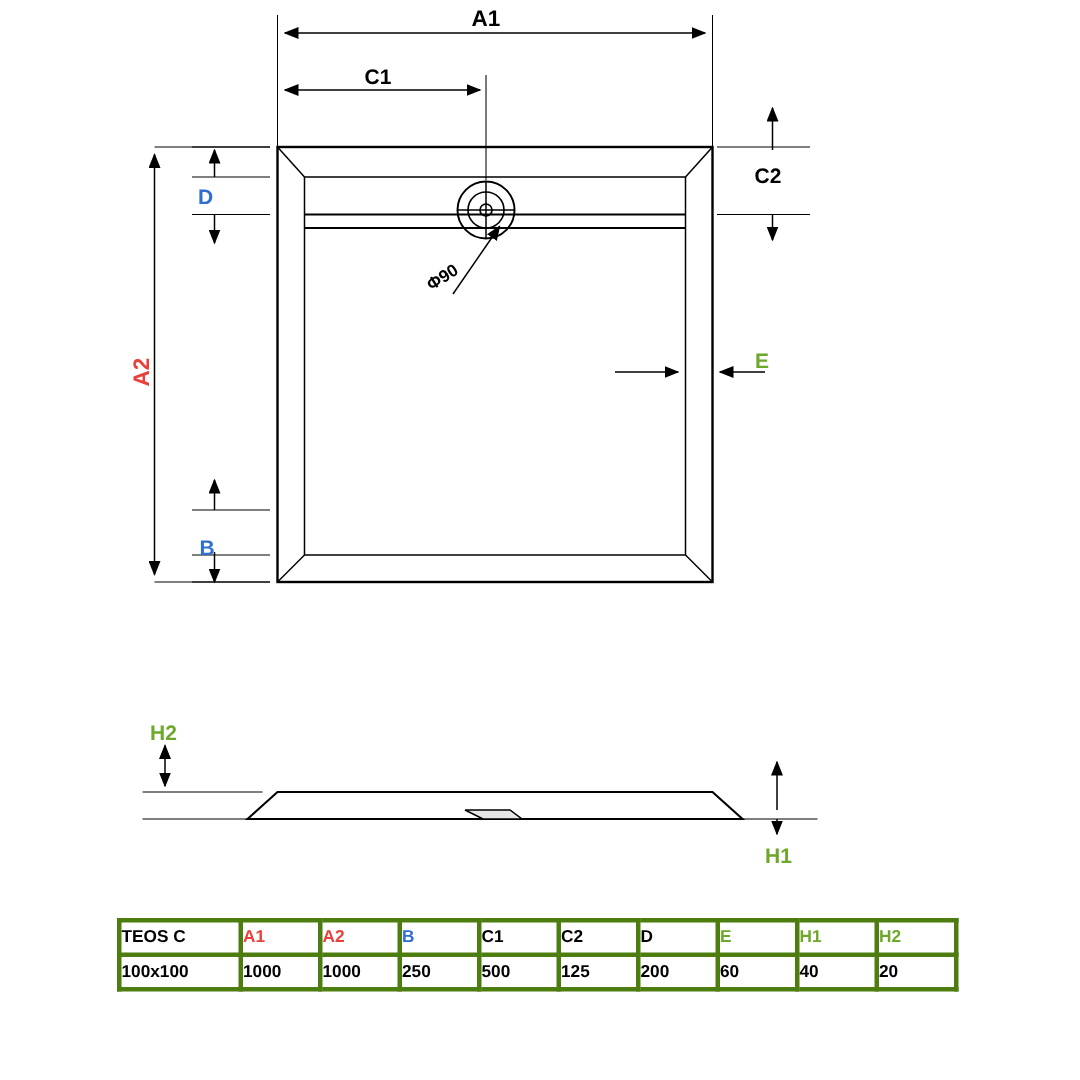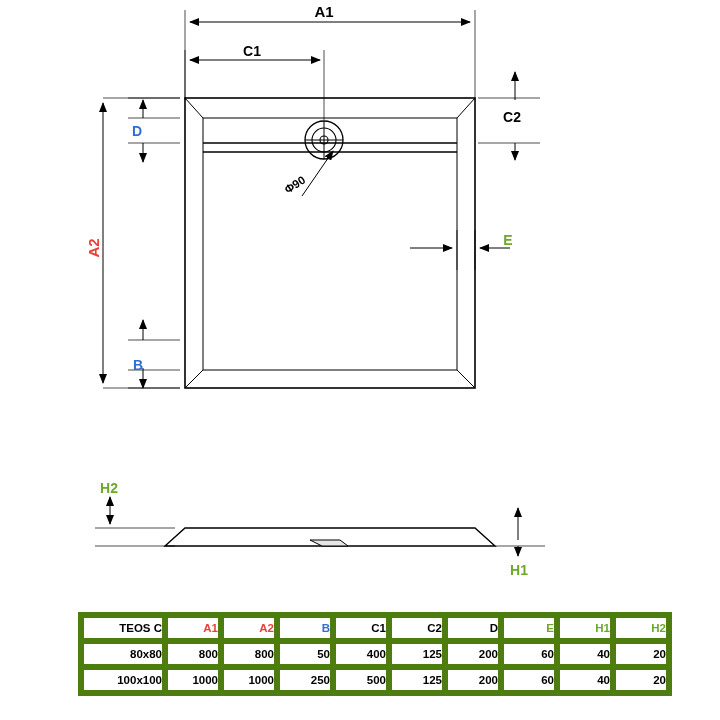--- a/index.html
+++ b/index.html
@@ -1,20 +1,20 @@
 <!DOCTYPE html>
 <html><head>
 <meta charset="utf-8">
 <style>
   html,body{margin:0;padding:0;}
   body{width:720px;height:720px;background:#ffffff;font-family:"Liberation Sans",sans-serif;position:relative;overflow:hidden;}
   #stage{position:absolute;left:0;top:0;width:720px;height:720px;}
   svg{position:absolute;left:0;top:0;}
   .tbl{position:absolute;left:78px;top:612px;border-collapse:collapse;font-size:11.5px;}
-  .tbl td,.tbl th{border:6px solid #4d7c0f;text-align:right;font-weight:bold;padding:0;height:20px;}
+  .tbl td,.tbl th{border:3px solid #4d7c0f;text-align:left;font-weight:bold;padding:0;height:20px;}
   .tbl th{font-weight:bold;}
   .c-name{width:78px;}
   .c-val{width:50px;}
   .c-a1{color:#e8403a;}
   .c-a2{color:#e8403a;}
   .c-b{color:#2e6fd1;}
   .c-c1{color:#000;}
   .c-c2{color:#000;}
   .c-d{color:#000;}
   .c-e{color:#6ea82a;}
@@ -130,32 +130,20 @@
         <th class="c-val c-c1">C1</th>
         <th class="c-val c-c2">C2</th>
         <th class="c-val c-d">D</th>
         <th class="c-val c-e">E</th>
         <th class="c-val c-h1">H1</th>
         <th class="c-val c-h2">H2</th>
       </tr>
     </thead>
     <tbody>
       <tr>
-        <td>80x80</td>
-        <td>800</td>
-        <td>800</td>
-        <td>50</td>
-        <td>400</td>
-        <td>125</td>
-        <td>200</td>
-        <td>60</td>
-        <td>40</td>
-        <td>20</td>
-      </tr>
-      <tr>
         <td>100x100</td>
         <td>1000</td>
         <td>1000</td>
         <td>250</td>
         <td>500</td>
         <td>125</td>
         <td>200</td>
         <td>60</td>
         <td>40</td>
         <td>20</td>

